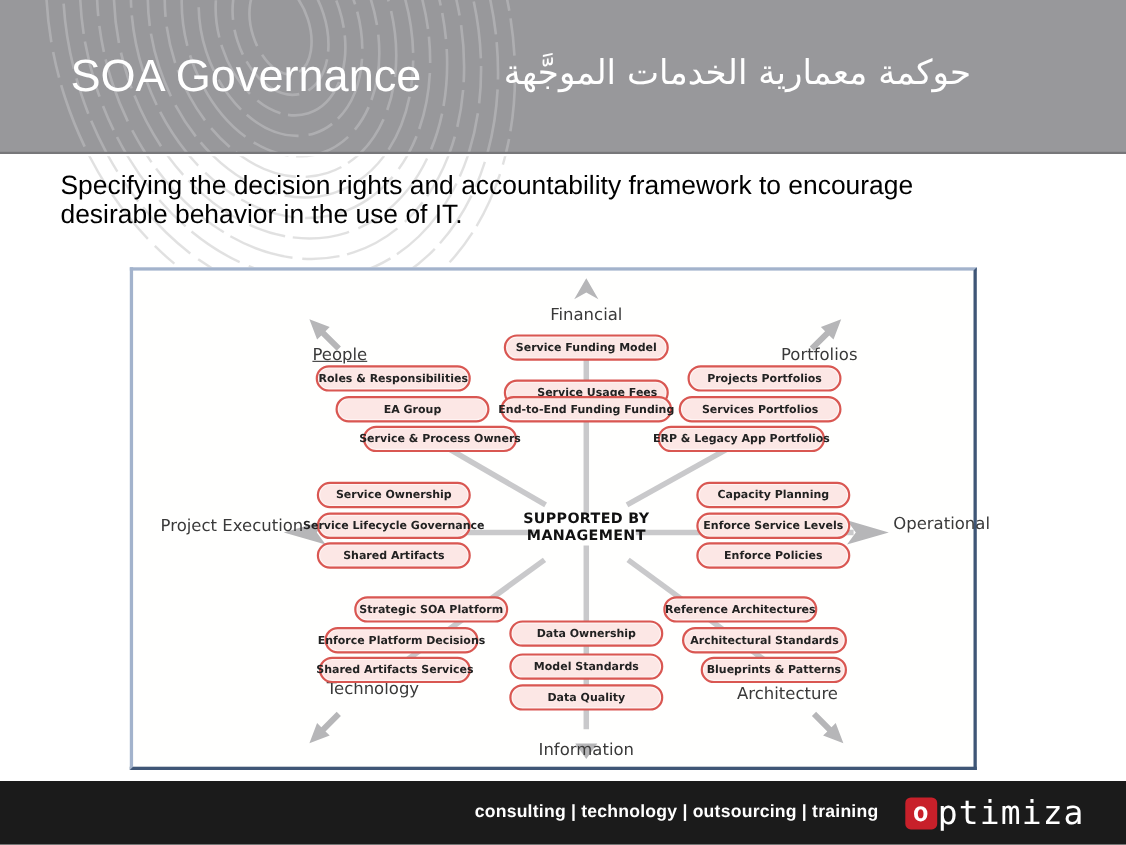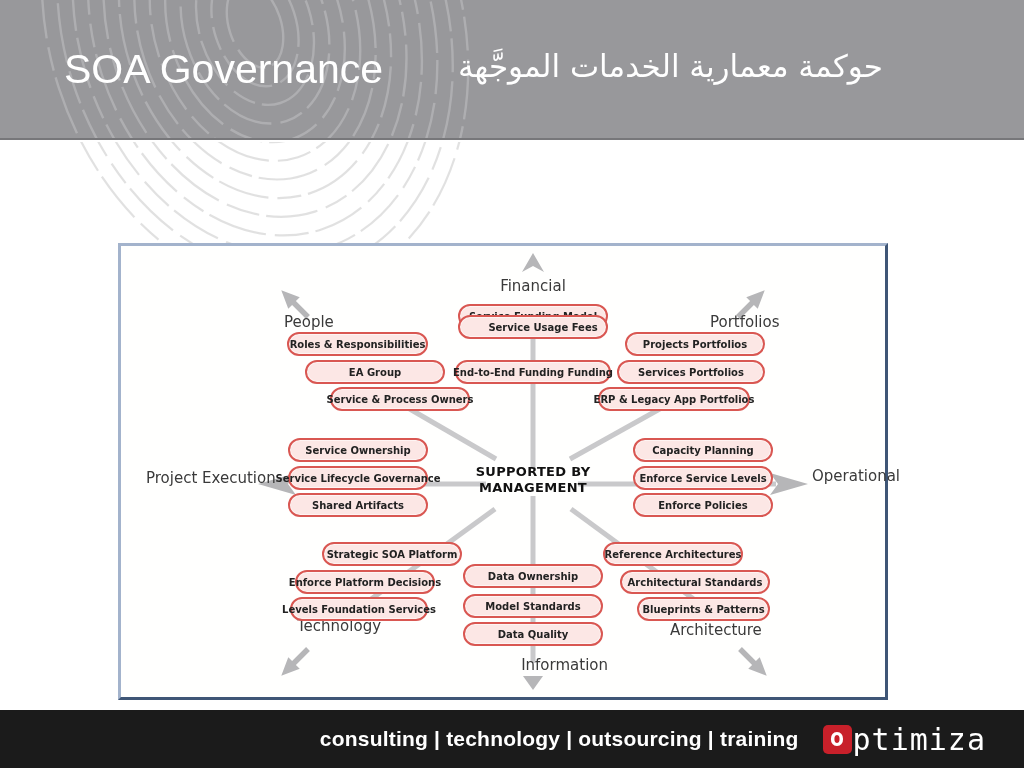--- a/index.html
+++ b/index.html
@@ -35,21 +35,21 @@
             color:#3a3a3a; white-space:nowrap; }
   .glabel.center { text-align:center; }
   .core { position:absolute; left:340px; top:221px; width:150px; text-align:center;
           font-family:"DejaVu Sans", sans-serif; font-size:13px; font-weight:bold;
           color:#111; line-height:16px; letter-spacing:.3px; }
 
   
   .footer { position:absolute; left:0; top:710px; width:1024px; height:58px;
             background:#1b1b1b; display:flex; align-items:center;
             justify-content:flex-end; padding-right:38px; }
-  .tagline { color:#ffffff; font-size:21px; font-weight:bold; letter-spacing:.2px;
+  .tagline { color:#ffffff; font-size:16px; font-weight:bold; letter-spacing:.2px;
              margin-right:24px; }
   .logo { display:flex; align-items:center; }
   .logo-badge { width:29px; height:29px; background:#c8202a; border-radius:5px;
                 color:#ffffff; font-family:"DejaVu Sans Mono", monospace;
                 font-weight:bold; font-size:24px; line-height:27px; text-align:center; }
   .logo-text { color:#ffffff; font-family:"DejaVu Sans Mono", monospace;
                font-weight:normal; font-size:30px; letter-spacing:1px; margin-left:1px; }
 </style>
 </head>
 <body>
@@ -89,20 +89,24 @@
         <ellipse rx="116" ry="158" stroke-dasharray="52 7 34 9 60 7 24 9" stroke-dashoffset="102"></ellipse>
         <ellipse rx="131" ry="177" stroke-dasharray="52 7 34 9 60 7 24 9" stroke-dashoffset="119"></ellipse>
         <ellipse rx="146" ry="196" stroke-dasharray="52 7 34 9 60 7 24 9" stroke-dashoffset="136"></ellipse>
         <ellipse rx="161" ry="215" stroke-dasharray="52 7 34 9 60 7 24 9" stroke-dashoffset="153"></ellipse>
         <ellipse rx="176" ry="234" stroke-dasharray="52 7 34 9 60 7 24 9" stroke-dashoffset="170"></ellipse>
         <ellipse rx="191" ry="253" stroke-dasharray="52 7 34 9 60 7 24 9" stroke-dashoffset="187"></ellipse>
         <ellipse rx="206" ry="272" stroke-dasharray="52 7 34 9 60 7 24 9" stroke-dashoffset="204"></ellipse>
       </g>
   </svg>
 
+  <div class="subtitle">
+    <div>Specifying the decision rights and accountability framework to encourage</div>
+    <div>desirable behavior in the use of IT.</div>
+  </div>
 
   <div class="diagram">
     <div class="dg-inner">
 
       <svg class="dg-lines" width="770" height="457">
 
         <g stroke="#c9c9cb" stroke-width="5">
           <line x1="415" y1="225" x2="415" y2="64"></line>
           <line x1="415" y1="253" x2="415" y2="420"></line>
           <line x1="368" y1="241" x2="176" y2="241"></line>
@@ -124,51 +128,51 @@
           <path d="M-22,-3 L0,-3 L0,-9 L20,0 L0,9 L0,3 L-22,3 Z" transform="translate(636,420) rotate(45) scale(0.9)"></path>
         </g>
       </svg>
 
       <div class="core">
         <div>SUPPORTED BY</div>
         <div>MANAGEMENT</div>
       </div>
 
       <div class="glabel center" style="left:340px; top:34px; width:150px;">Financial</div>
-      <div class="glabel" style="left:166px; top:70px;">People</div>
+      <div class="glabel" style="left:166px; top:70px;text-decoration:underline;">People</div>
       <div class="glabel" style="left:592px; top:70px;">Portfolios</div>
       <div class="glabel" style="left:28px; top:226px;">Project Execution</div>
       <div class="glabel" style="left:694px; top:224px;">Operational</div>
       <div class="glabel" style="left:179px; top:374px;">Technology</div>
-      <div class="glabel center" style="left:340px; top:413px; width:150px;text-align:right;">Information</div>
+      <div class="glabel center" style="left:340px; top:429px; width:150px;">Information</div>
       <div class="glabel" style="left:552px; top:378px;">Architecture</div>
 
       <div class="pill" style="left:340px; top:61px;  width:150px;">Service Funding Model</div>
-      <div class="pill" style="left:340px; top:72px;  width:150px;padding-left:24px;">Service Usage Fees</div>
+      <div class="pill" style="left:340px; top:102px;  width:150px;padding-left:24px;">Service Usage Fees</div>
       <div class="pill" style="left:337px; top:117px; width:156px;">End-to-End Funding Funding</div>
 
       <div class="pill" style="left:169px; top:89px;  width:141px;">Roles &amp; Responsibilities</div>
       <div class="pill" style="left:187px; top:117px; width:140px;">EA Group</div>
       <div class="pill" style="left:212px; top:144px; width:140px;">Service &amp; Process Owners</div>
 
       <div class="pill" style="left:507px; top:89px;  width:140px;">Projects Portfolios</div>
       <div class="pill" style="left:499px; top:117px; width:148px;">Services Portfolios</div>
       <div class="pill" style="left:480px; top:144px; width:152px;">ERP &amp; Legacy App Portfolios</div>
 
       <div class="pill" style="left:170px; top:195px; width:140px;">Service Ownership</div>
       <div class="pill" style="left:170px; top:223px; width:140px;">Service Lifecycle Governance</div>
       <div class="pill" style="left:170px; top:250px; width:140px;">Shared Artifacts</div>
 
       <div class="pill" style="left:515px; top:195px; width:140px;">Capacity Planning</div>
       <div class="pill" style="left:515px; top:223px; width:140px;">Enforce Service Levels</div>
       <div class="pill" style="left:515px; top:250px; width:140px;">Enforce Policies</div>
 
       <div class="pill" style="left:204px; top:299px; width:140px;">Strategic SOA Platform</div>
       <div class="pill" style="left:177px; top:327px; width:140px;">Enforce Platform Decisions</div>
-      <div class="pill" style="left:172px; top:354px; width:138px;">Levels Foundation Services</div>
+      <div class="pill" style="left:172px; top:354px; width:138px;">Shared Artifacts Services</div>
 
       <div class="pill" style="left:345px; top:321px; width:140px;">Data Ownership</div>
       <div class="pill" style="left:345px; top:351px; width:140px;">Model Standards</div>
       <div class="pill" style="left:345px; top:379px; width:140px;">Data Quality</div>
 
       <div class="pill" style="left:485px; top:299px; width:140px;">Reference Architectures</div>
       <div class="pill" style="left:502px; top:327px; width:150px;">Architectural Standards</div>
       <div class="pill" style="left:519px; top:354px; width:133px;">Blueprints &amp; Patterns</div>
 
     </div>

